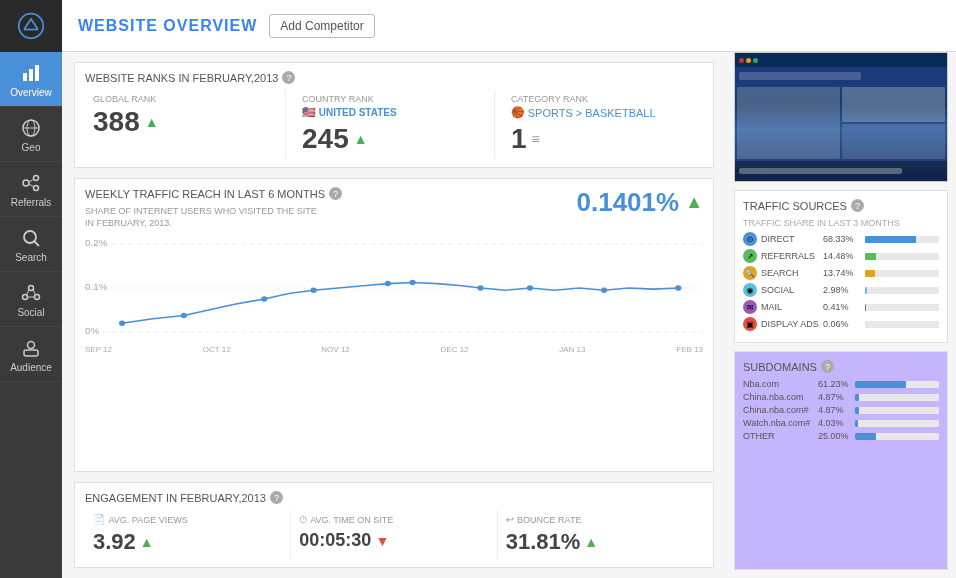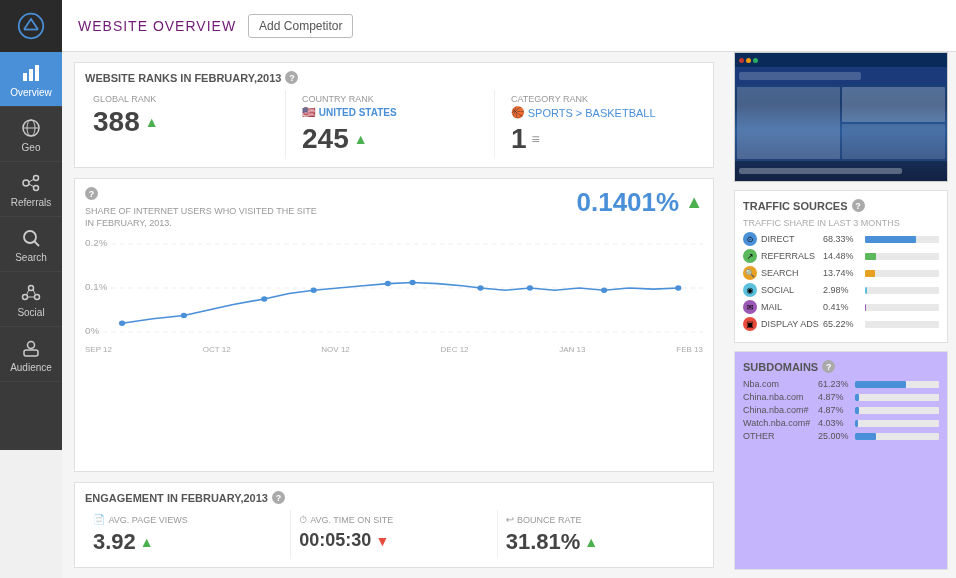--- a/index.html
+++ b/index.html
@@ -14,21 +14,21 @@
 
     
     .sidebar {
       width: 62px;
       background: #3a3a3a;
       display: flex;
       flex-direction: column;
       align-items: flex-start;
       padding-top: 0;
       flex-shrink: 0;
-      height: 450px;
+      height: 578px;
     }
     .sidebar-top {
       width: 100%;
       background: #2a2a2a;
       display: flex;
       align-items: center;
       justify-content: center;
       padding: 8px 0;
       height: 52px;
     }
@@ -72,23 +72,23 @@
       background: #fff;
       padding: 10px 16px;
       border-bottom: 1px solid #ddd;
       display: flex;
       align-items: center;
       gap: 12px;
       height: 52px;
       flex-shrink: 0;
     }
     .header-title {
-      font-size: 14px;
-      font-weight: normal;
-      color: #701a75;
+      font-size: 16px;
+      font-weight: bold;
+      color: #3b82f6;
       letter-spacing: 1px;
       text-transform: uppercase;
     }
     .add-competitor-btn {
       background: #fff;
       border: 1px solid #bbb;
       padding: 4px 10px;
       font-size: 12px;
       color: #555;
       cursor: pointer;
@@ -123,21 +123,21 @@
     }
 
     
     .ranks-section {
       background: #fff;
       padding: 8px 10px;
       border: 1px solid #e0e0e0;
     }
     .section-title {
       font-size: 11px;
-      font-weight: bold;
+      font-weight: normal;
       color: #555;
       margin-bottom: 6px;
       text-transform: uppercase;
       display: flex;
       align-items: center;
       gap: 4px;
     }
     .info-icon {
       width: 13px; height: 13px;
       background: #aaa;
@@ -520,20 +520,21 @@
               <span class="trend-same">≡</span>
             </div>
           </div>
         </div>
       </div>
 
       <div class="traffic-section">
         <div class="traffic-header">
           <div>
             <div class="section-title">
+              <span>WEEKLY TRAFFIC REACH IN LAST 6 MONTHS</span>
               <span class="info-icon">?</span>
             </div>
             <div class="traffic-subtitle">SHARE OF INTERNET USERS WHO VISITED THE SITE IN FEBRUARY, 2013.</div>
           </div>
           <div class="traffic-percent">
             <span>0.1401%</span>
             <span class="trend-up" style="font-size:18px;">▲</span>
           </div>
         </div>
         <div class="chart-container">
@@ -678,21 +679,21 @@
           <div class="source-icon" style="background:#9b59b6;">✉</div>
           <span class="source-name">MAIL</span>
           <span class="source-pct">0.41%</span>
           <div class="source-bar-bg">
             <div class="source-bar" style="width:0.41%;background:#9b59b6;"></div>
           </div>
         </div>
         <div class="traffic-source-row">
           <div class="source-icon" style="background:#e74c3c;">▣</div>
           <span class="source-name">DISPLAY ADS</span>
-          <span class="source-pct">65.22%</span>
+          <span class="source-pct">0.06%</span>
           <div class="source-bar-bg">
             <div class="source-bar" style="width:0.06%;background:#e74c3c;"></div>
           </div>
         </div>
       </div>
 
       <div class="subdomains">
         <div class="section-title">
           <span>SUBDOMAINS</span>
           <span class="info-icon">?</span>

